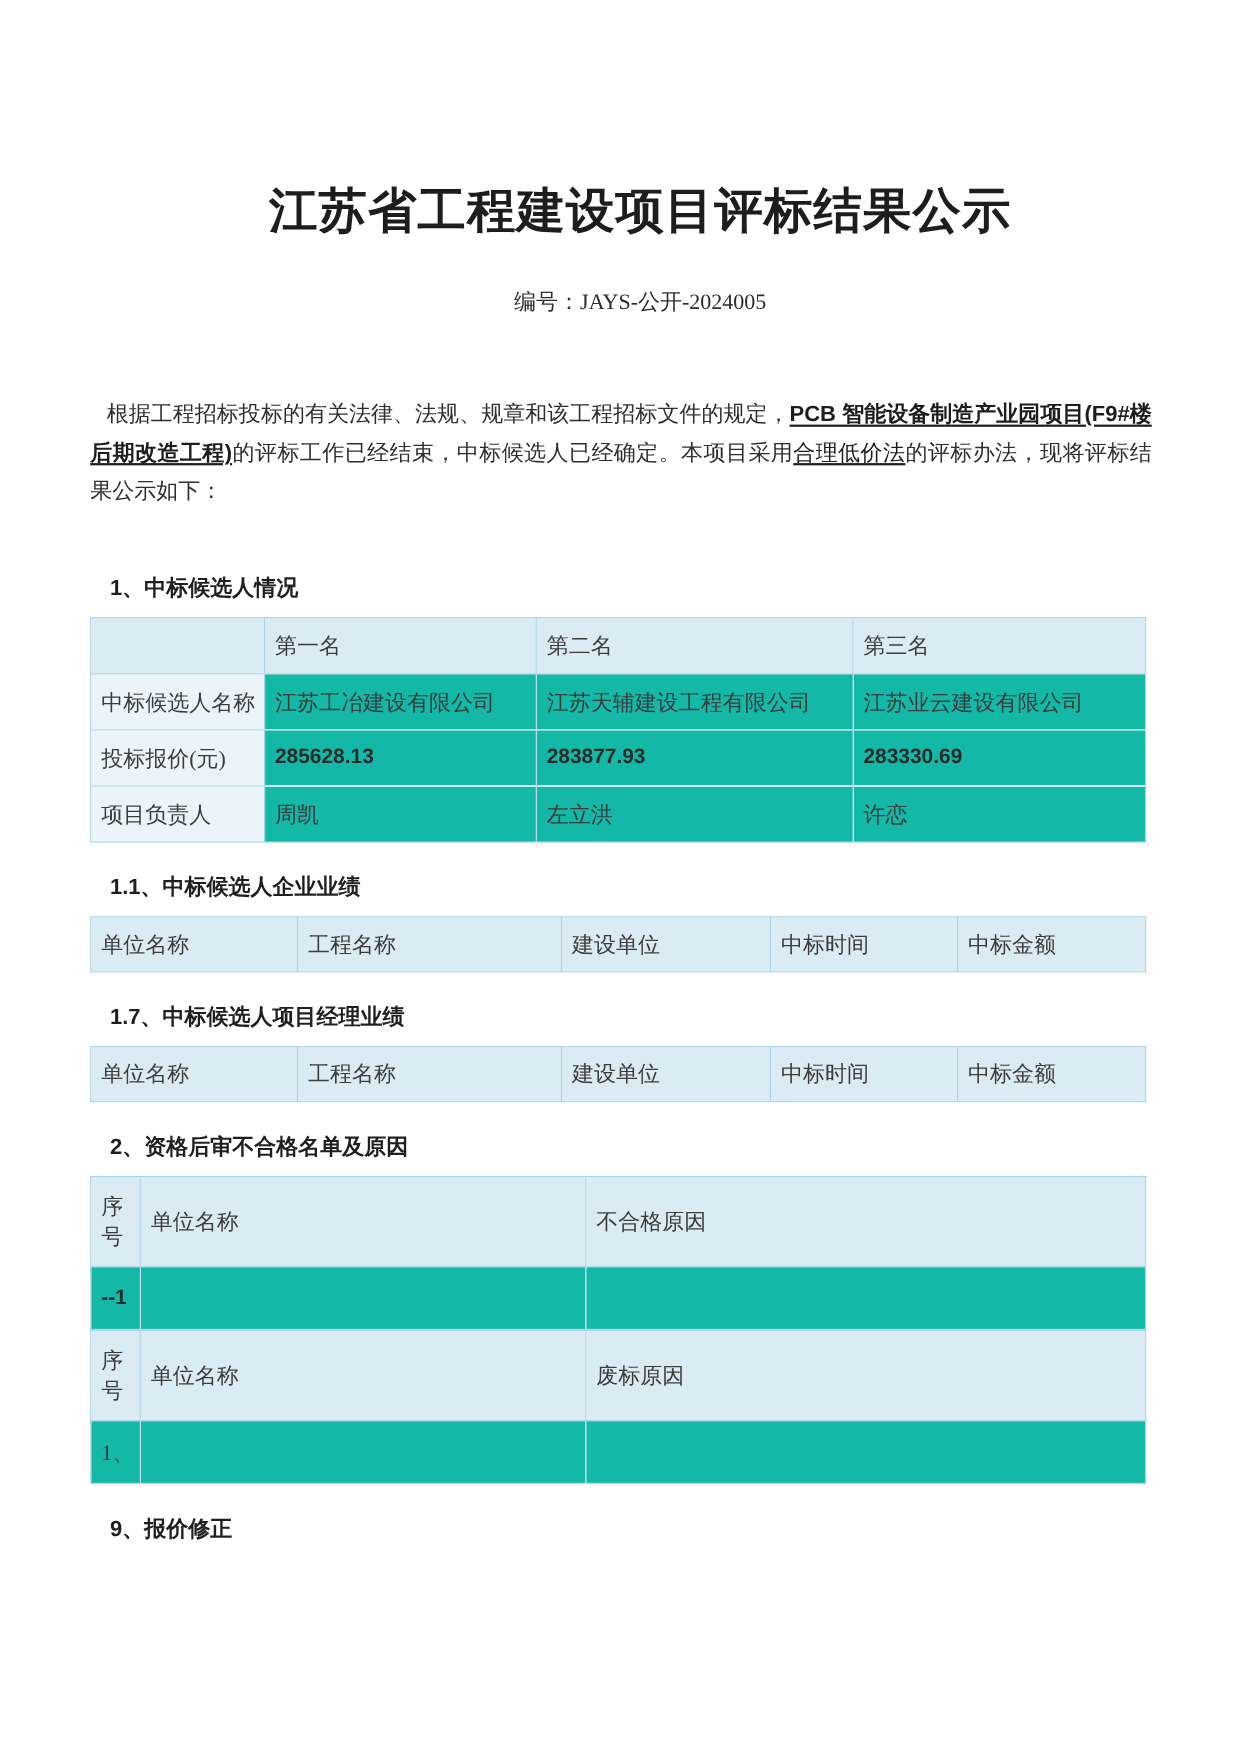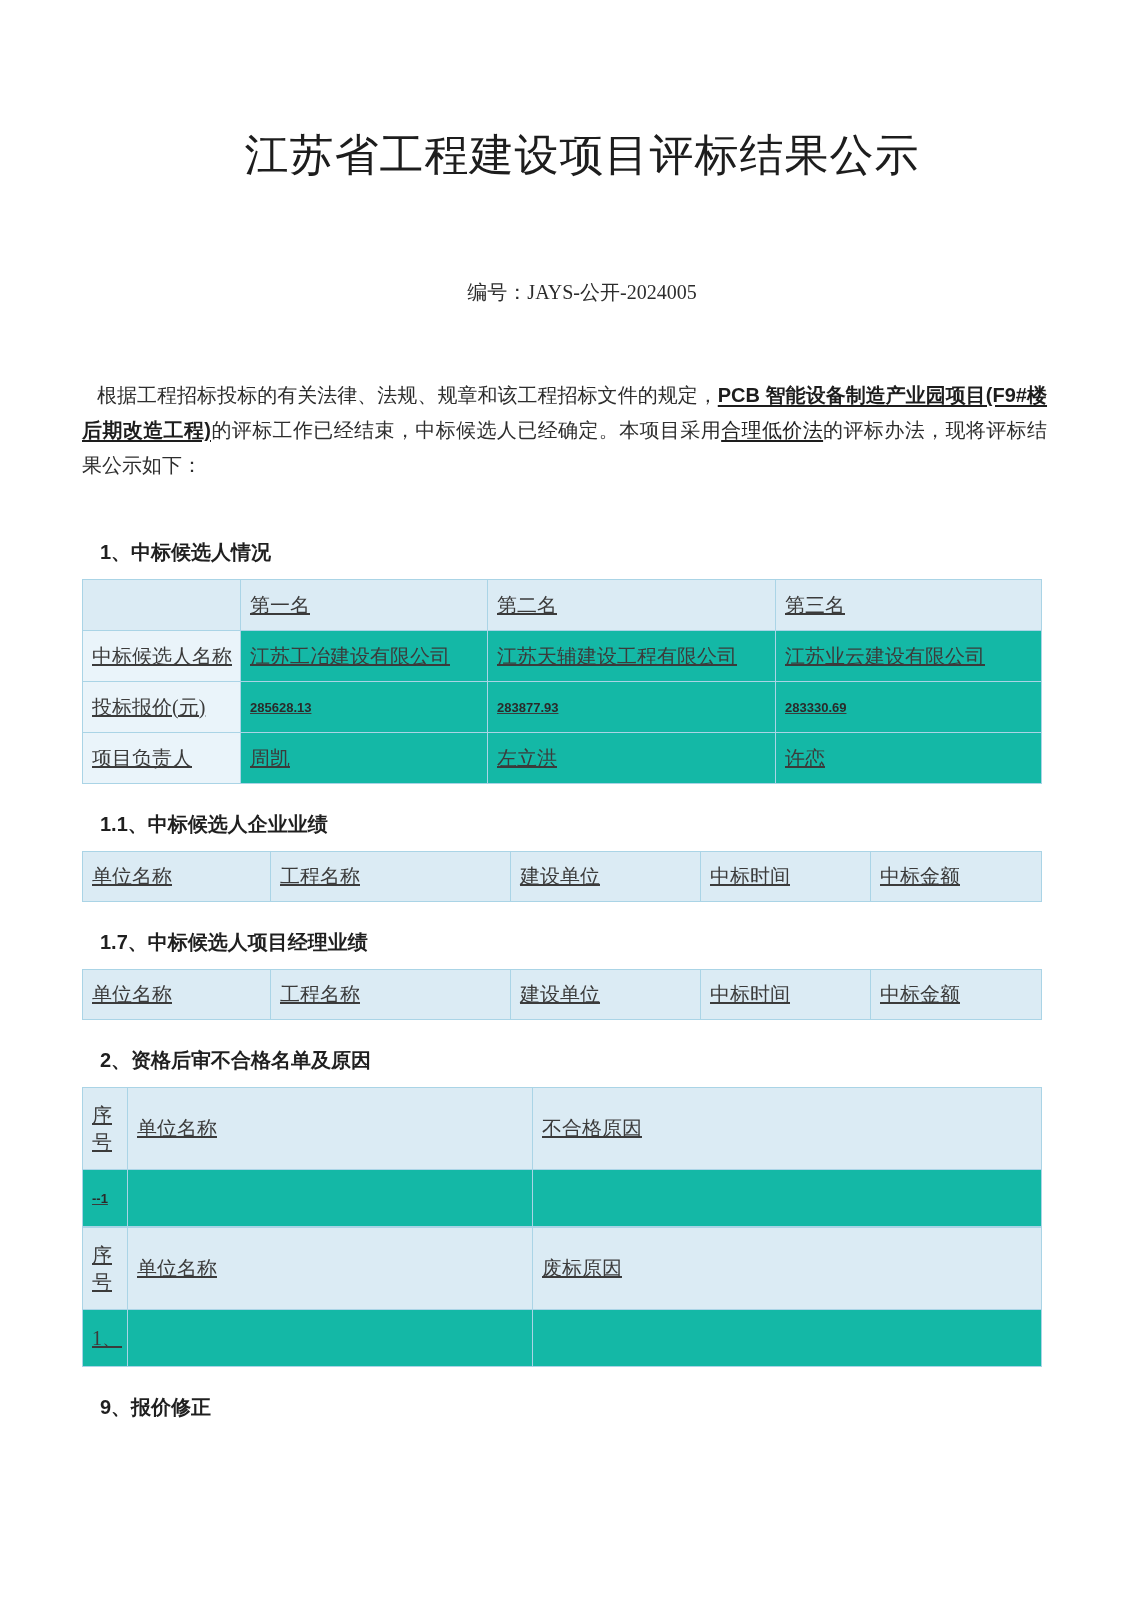--- a/index.html
+++ b/index.html
@@ -8,28 +8,29 @@
     width: 1131px; height: 1600px;
     font-family: "Liberation Serif", serif;
     color: #333333;
     overflow: hidden;
   }
   .page { width: 1131px; height: 1600px; padding: 126px 49px 0 82px; }
 
   .doc-title {
     text-align: center;
     font-family: "Liberation Serif", serif;
-    font-weight: normal;
+    font-weight: bold;
     font-size: 44px;
     color: #1d1d1d;
     letter-spacing: 1px;
+    margin-top: 36px;
   }
   .doc-number {
     text-align: center;
-    margin-top: 94px;
+    margin-top: 40px;
     font-size: 20px;
     color: #2c2c2c;
   }
   .intro {
     margin-top: 72px;
     width: 965px;
     font-size: 20px;
     line-height: 35px;
     text-indent: 15px;
     color: #2e2e2e;
@@ -57,36 +58,35 @@
     margin: 27px 0 13px 18px;
   }
   h2.sec.first { margin-top: 56px; }
 
   table.tbl {
     border-collapse: collapse;
     width: 960px;
     table-layout: fixed;
     font-size: 20px;
     color: #3b3b3b;
-    text-decoration: underline;
   }
   table.tbl td {
     border: 1px solid #aad4e6;
     padding: 6px 8px 6px 9px;
     vertical-align: middle;
     background: #14b8a6;
     overflow: hidden;
   }
   table.tbl tr.hdr td { background: #dbebf4; }
   table.tbl td.lbl { background: #eaf4fa; }
   .t1 td { height: 51px; }
   .t5 td { height: 50px; }
   .t3 tr.hdr td { height: 82px; }
   .t3 tr.data td { height: 57px; }
-  .num { font-family: "Liberation Sans", sans-serif; font-weight: bold; font-size: 13px; color: #2a2a2a; }
+  .num { font-family: "Liberation Sans", sans-serif; font-weight: bold; font-size: 19px; color: #2a2a2a; }
 </style>
 </head>
 <body>
 
 <div class="page">
 
   <h1 class="doc-title">江苏省工程建设项目评标结果公示</h1>
 
   <div class="doc-number">编号：JAYS-公开-2024005</div>
 

